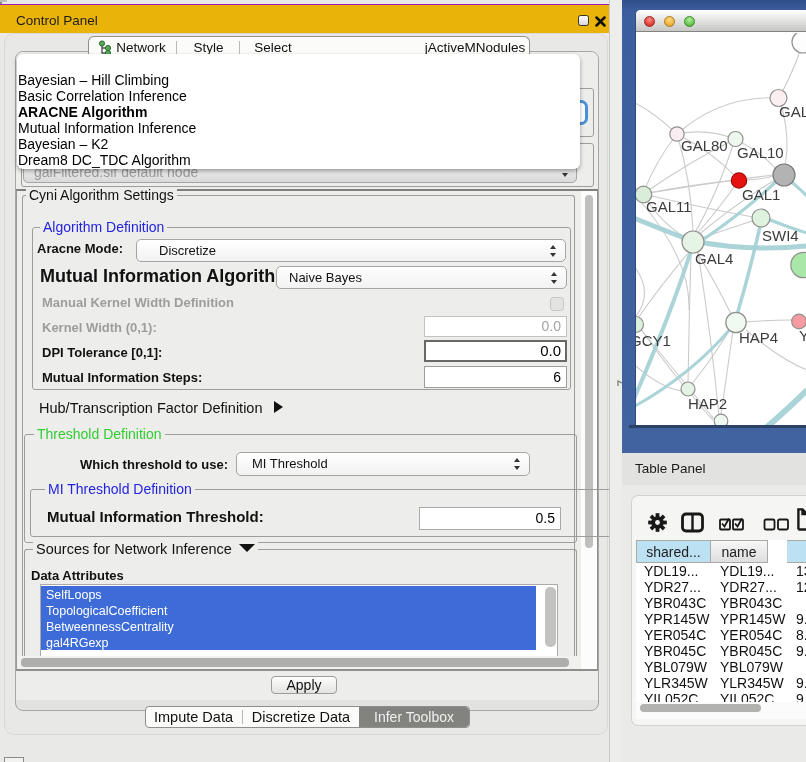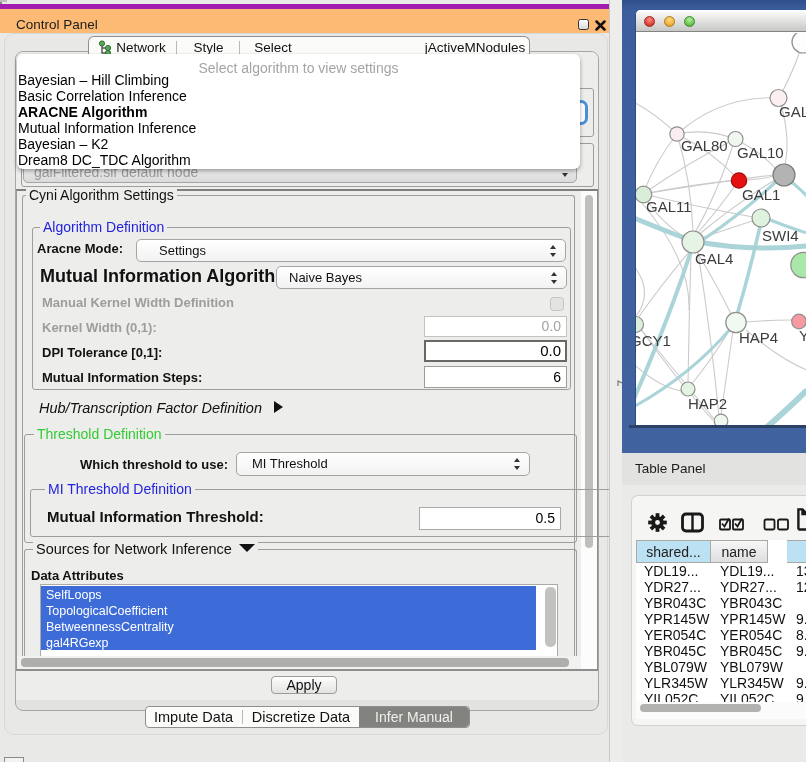--- a/index.html
+++ b/index.html
@@ -14,21 +14,21 @@
 .gbt { position:absolute; top:-8px; background:#ededeb; padding:0 3px; font-size:14px; line-height:15px; white-space:nowrap; }
 .combo { position:absolute; background:linear-gradient(#ffffff,#f2f2f2); border:1px solid #a5a5a3; border-radius:5px; font-size:13px; color:#111; }
 .inp { position:absolute; background:#fff; font-size:14px; text-align:right; color:#000; }
 </style>
 </head>
 <body>
 
 <div class="abs" style="left:0;top:0;width:2px;height:7px;background:#8a8a88;"></div>
 <div class="abs" style="left:0;top:0;width:7px;height:2px;background:#bdbdbb;"></div>
 
-<div class="abs" style="left:0;top:4px;width:609px;height:29px;background:#fdba74;border-top:5px solid #a21caf;">
+<div class="abs" style="left:0;top:4px;width:609px;height:29px;background:#eab308;border-top:1px solid #a21caf;">
   <div class="abs" style="left:16px;top:7.5px;font-size:13.5px;color:#1c1c1c;">Control Panel</div>
 
   <div class="abs" style="left:578px;top:10px;width:11px;height:11px;border:1.7px solid #333;border-radius:2.5px;background:linear-gradient(#fdfdfd,#d8d8d8);"></div>
 
   <svg class="abs" style="left:595px;top:11px;" width="11" height="11" viewBox="0 0 11 11">
       <path d="M1.5 1.5 L9.5 9.5 M9.5 1.5 L1.5 9.5" stroke="#111" stroke-width="2.5" stroke-linecap="round"></path>
     </svg>
 </div>
 
 <div class="abs" style="left:4px;top:33px;width:604px;height:702px;background:#e8e8e6;border:1px solid #d8d8d6;border-radius:10px;"></div>
@@ -72,40 +72,40 @@
 
 <div class="gb" style="left:22px;top:195px;width:553px;height:461px;border-radius:3px 3px 0 0;border-bottom:none;">
   <div class="gbt" style="left:3px;color:#111;">Cyni Algorithm Settings</div>
 </div>
 
 <div class="gb" style="left:32px;top:227px;width:539px;height:163px;">
   <div class="gbt" style="left:7px;color:#2323dd;">Algorithm Definition</div>
 </div>
 
 <div class="abs b" style="left:37px;top:241px;font-size:13px;color:#111;">Aracne Mode:</div>
-<div class="combo" style="left:136px;top:239px;width:430px;height:23px;line-height:21px;"><span style="margin-left:22px;">Settings</span></div>
+<div class="combo" style="left:136px;top:239px;width:430px;height:23px;line-height:21px;"><span style="margin-left:22px;">Discretize</span></div>
 <div class="comboarrows" style="left:549px;top:243.5px;"></div>
 
 <div class="abs b" style="left:40px;top:266px;font-size:18px;color:#111;">Mutual Information Algorithm Type:</div>
 <div class="combo" style="left:276px;top:266px;width:291px;height:23px;line-height:21px;"><span style="margin-left:12px;">Naive Bayes</span></div>
 <div class="comboarrows" style="left:550px;top:270.5px;"></div>
 
 <div class="abs b" style="left:42px;top:295px;font-size:13px;color:#9d9d9b;">Manual Kernel Width Definition</div>
 <div class="abs" style="left:550px;top:297px;width:14px;height:14px;background:#e3e3e1;border:1px solid #c4c4c2;border-radius:3.5px;"></div>
 
 <div class="abs b" style="left:42px;top:320px;font-size:13px;color:#9d9d9b;">Kernel Width (0,1):</div>
 <div class="inp" style="left:424px;top:316px;width:143px;height:21px;border:1px solid #c2c2c0;color:#a3a3a1;line-height:19px;padding-right:5px;">0.0</div>
 
 <div class="abs b" style="left:42px;top:345px;font-size:13px;color:#111;">DPI Tolerance [0,1]:</div>
 <div class="inp" style="left:424px;top:340px;width:143px;height:22px;border:2px solid #686866;line-height:18px;padding-right:4px;font-size:15px;">0.0</div>
 
 <div class="abs b" style="left:42px;top:370px;font-size:13px;color:#111;">Mutual Information Steps:</div>
 <div class="inp" style="left:424px;top:366px;width:143px;height:22px;border:1px solid #9d9d9b;line-height:20px;padding-right:5px;">6</div>
 
-<div class="abs" style="left:39px;top:400px;font-size:14.5px;color:#111;font-style:italic;">Hub/Transcription Factor Definition</div>
+<div class="abs" style="left:39px;top:400px;font-size:14.5px;color:#111;">Hub/Transcription Factor Definition</div>
 <div class="abs" style="left:274px;top:401px;width:0;height:0;border-left:9px solid #111;border-top:6.5px solid transparent;border-bottom:6.5px solid transparent;"></div>
 
 <div class="gb" style="left:24px;top:434px;width:553px;height:109px;">
   <div class="gbt" style="left:9px;color:#33cc33;">Threshold Definition</div>
 </div>
 
 <div class="abs b" style="left:80px;top:457px;font-size:13px;color:#111;">Which threshold to use:</div>
 <div class="combo" style="left:236px;top:452px;width:294px;height:24px;line-height:22px;"><span style="margin-left:15px;">MI Threshold</span></div>
 <div class="comboarrows" style="left:513px;top:457px;"></div>
 
@@ -125,25 +125,24 @@
   <div class="abs" style="left:5px;top:2px;font-size:12.5px;line-height:16px;color:#fff;">SelfLoops<br>TopologicalCoefficient<br>BetweennessCentrality<br>gal4RGexp</div>
   <div class="abs" style="left:504px;top:2px;width:11px;height:60px;background:#c2c2c0;border-radius:5px;"></div>
 </div>
 
 <div class="abs" style="left:271px;top:676px;width:66px;height:18px;background:linear-gradient(#fefefe,#e3e3e1);border:1px solid #9d9d9b;border-radius:4px;font-size:14px;color:#111;text-align:center;line-height:17px;">Apply</div>
 
 <div class="abs" style="left:145px;top:706px;width:325px;height:22px;background:#fbfbfa;border:1px solid #8f8f8d;border-radius:4px;">
   <div class="abs" style="left:0px;top:0;width:95px;height:20px;font-size:14.5px;color:#111;text-align:center;line-height:20px;">Impute Data</div>
   <div class="abs" style="left:96px;top:3px;width:1px;height:14px;background:#b9b9b7;"></div>
   <div class="abs" style="left:97px;top:0;width:116px;height:20px;font-size:14.5px;color:#111;text-align:center;line-height:20px;">Discretize Data</div>
-  <div class="abs" style="left:213px;top:0;width:110px;height:20px;background:#82827f;border-radius:0 4px 4px 0;font-size:14px;color:#f0f0ee;text-align:center;line-height:20px;">Infer Manual</div>
+  <div class="abs" style="left:213px;top:0;width:110px;height:20px;background:#82827f;border-radius:0 4px 4px 0;font-size:14px;color:#f0f0ee;text-align:center;line-height:20px;">Infer Toolbox</div>
 </div>
 
 <div class="abs" style="left:17px;top:54px;width:563px;height:115px;background:#ffffff;border-radius:6px;box-shadow:0 2px 4px rgba(0,0,0,0.35);z-index:30;">
-  <div class="abs" style="left:0;top:6px;width:563px;text-align:center;font-size:14px;color:#a4a4a2;">Select algorithm to view settings</div>
   <div class="abs" style="left:1px;top:18px;font-size:14px;line-height:16px;color:#000;">
     Bayesian – Hill Climbing<br>
     Basic Correlation Inference<br>
     <span class="b">ARACNE Algorithm</span><br>
     Mutual Information Inference<br>
     Bayesian – K2<br>
     Dream8 DC_TDC Algorithm
   </div>
 </div>
 

